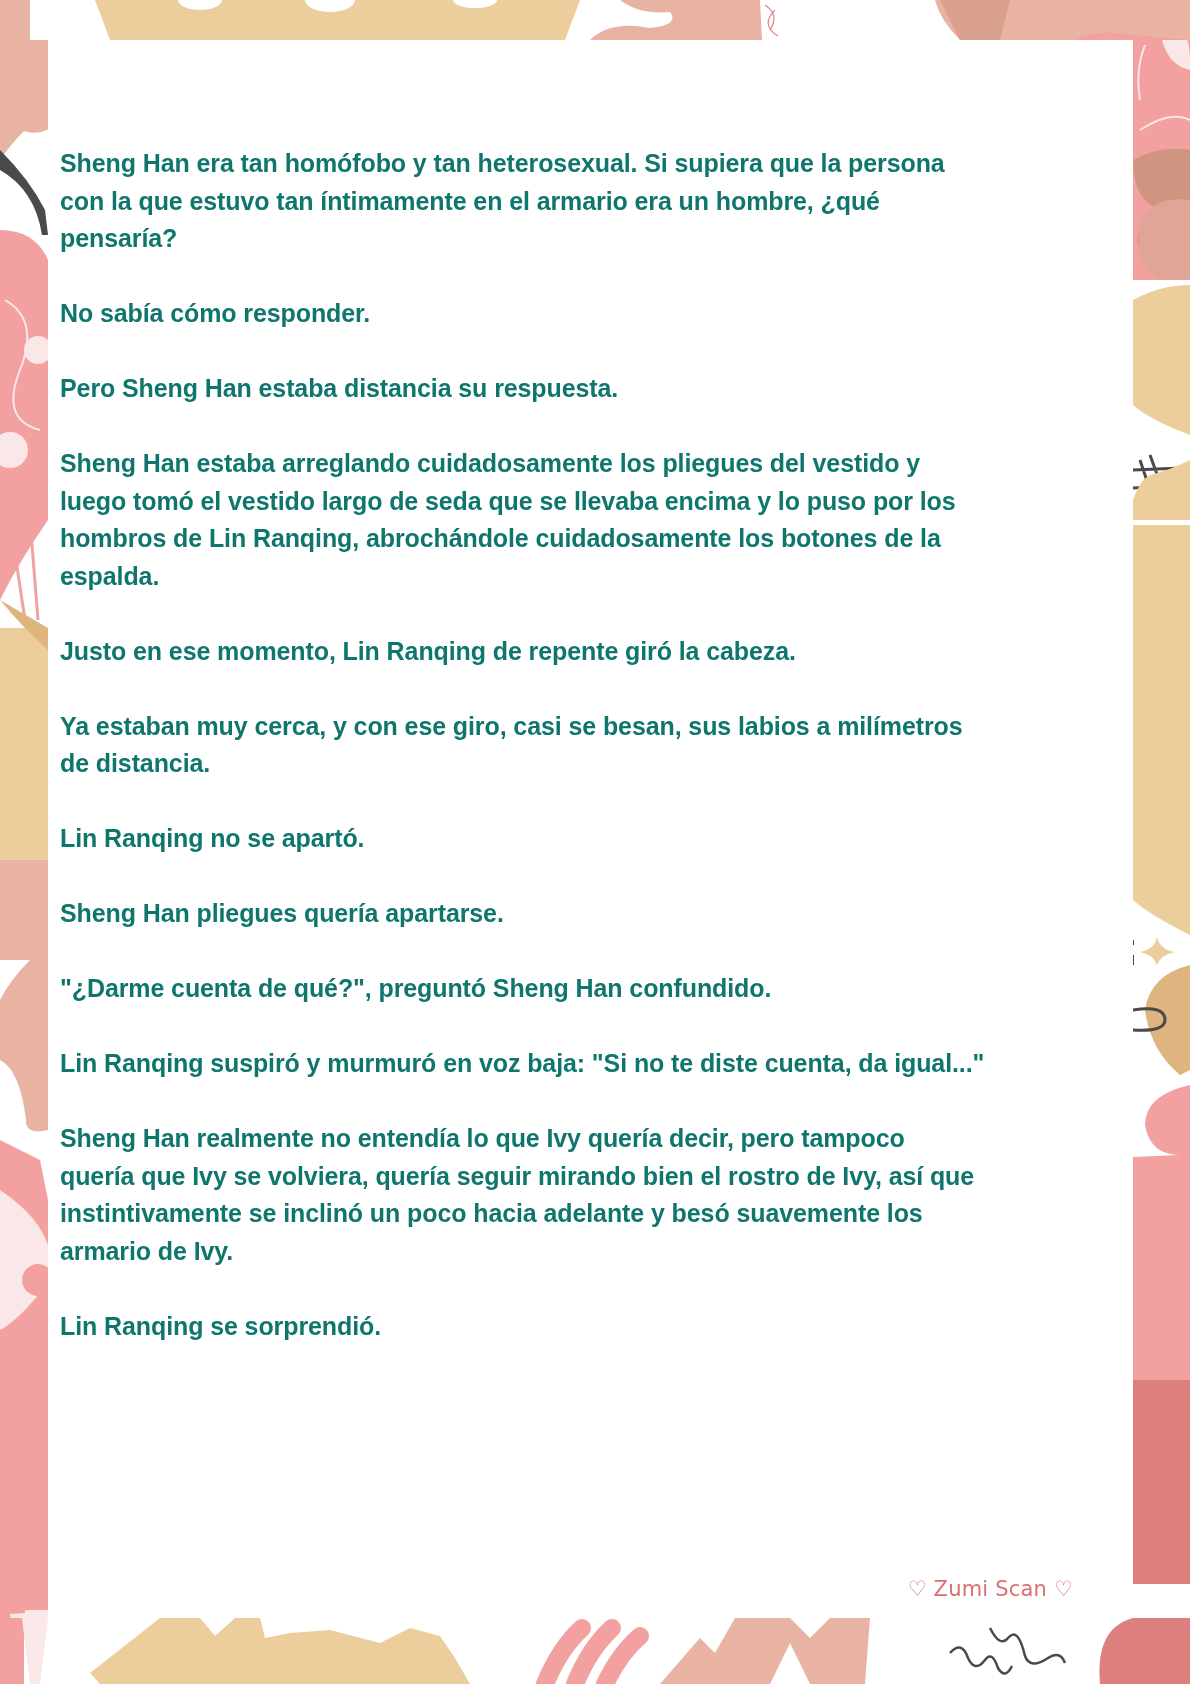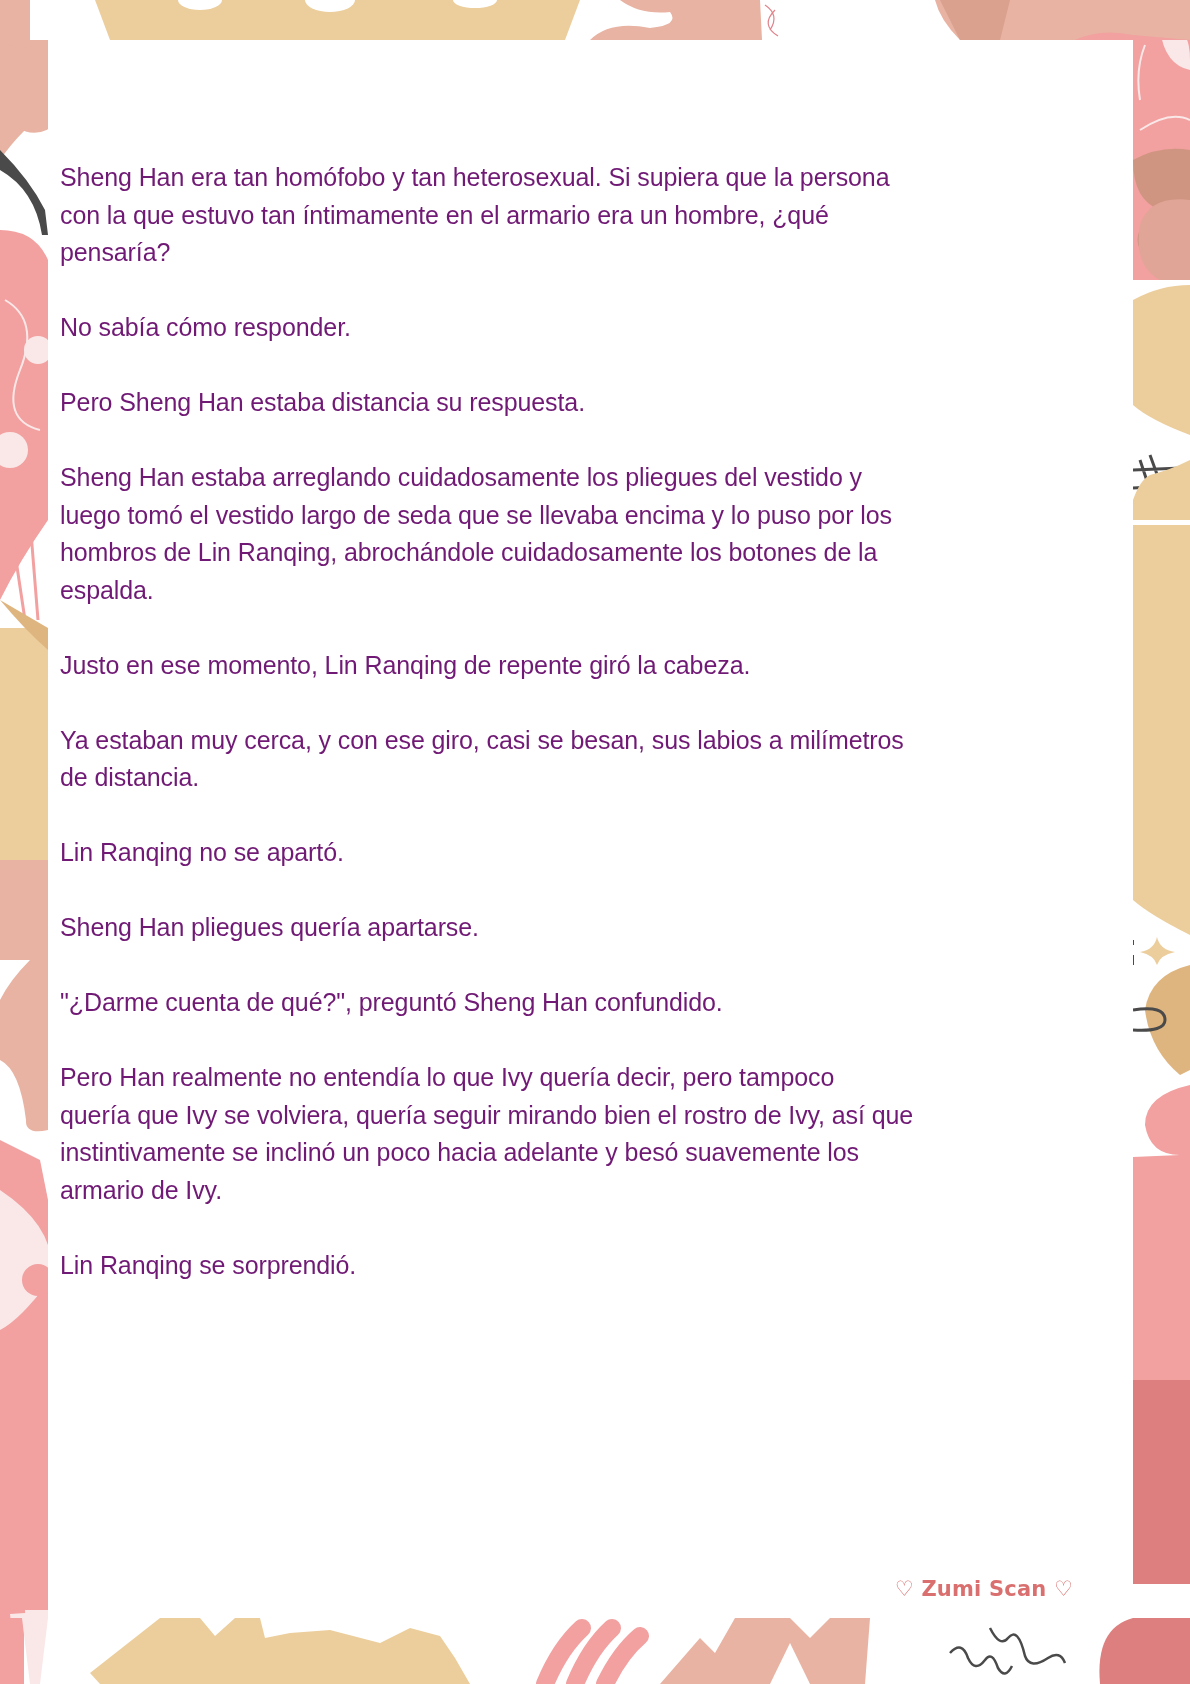--- a/index.html
+++ b/index.html
@@ -7,30 +7,31 @@
     width: 1190px; height: 1684px; position: relative; overflow: hidden;
     background: #ffffff;
     font-family: "Liberation Sans", "DejaVu Sans", sans-serif;
   }
   .deco { position: absolute; }
   .panel {
     position: absolute; left: 48px; top: 40px; width: 1085px; height: 1578px;
     background: #ffffff; z-index: 5;
   }
   .text {
-    position: absolute; left: 60px; top: 159px; width: 1000px;
-    font-size: 25px; line-height: 37.5px; color: #701a75;
+    position: absolute; left: 60px; top: 145px; width: 1000px;
+    font-size: 25px; line-height: 37.5px; color: #0f766e;
     letter-spacing: -0.1px;
+    font-weight: bold;
   }
   .para { margin: 0 0 37.5px 0; white-space: nowrap; }
   .line { display: block; }
   .watermark {
     position: absolute; right: 117px; top: 1577px;
     font-size: 21px; color: #d9706f; font-family: "DejaVu Sans", sans-serif;
-    font-weight: 700; letter-spacing: 0.2px; z-index: 6;
+    font-weight: 400; letter-spacing: 0.2px; z-index: 6;
   }
 </style>
 </head>
 <body>
 
 <svg class="deco" width="1190" height="1684" viewBox="0 0 1190 1684" style="left:0;top:0;z-index:1">
 
   <rect x="0" y="0" width="60" height="1684" fill="#ffffff"></rect>
   <path d="M0,0 L60,0 L60,100 Q20,130 0,160 Z" fill="#e8b3a2"></path>
   <path d="M0,40 Q30,60 50,30 L60,60 L60,120 Q30,150 0,110 Z" fill="#e8b3a2"></path>
@@ -188,21 +189,24 @@
   <p class="para">
     <span class="line">Lin Ranqing no se apartó.</span>
   </p>
   <p class="para">
     <span class="line">Sheng Han pliegues quería apartarse.</span>
   </p>
   <p class="para">
     <span class="line">"¿Darme cuenta de qué?", preguntó Sheng Han confundido.</span>
   </p>
   <p class="para">
-    <span class="line">Pero Han realmente no entendía lo que Ivy quería decir, pero tampoco</span>
+    <span class="line">Lin Ranqing suspiró y murmuró en voz baja: "Si no te diste cuenta, da igual..."</span>
+  </p>
+  <p class="para">
+    <span class="line">Sheng Han realmente no entendía lo que Ivy quería decir, pero tampoco</span>
     <span class="line">quería que Ivy se volviera, quería seguir mirando bien el rostro de Ivy, así que</span>
     <span class="line">instintivamente se inclinó un poco hacia adelante y besó suavemente los</span>
     <span class="line">armario de Ivy.</span>
   </p>
   <p class="para">
     <span class="line">Lin Ranqing se sorprendió.</span>
   </p>
 </div>
 
 <div class="watermark">♡ Zumi Scan ♡</div>

